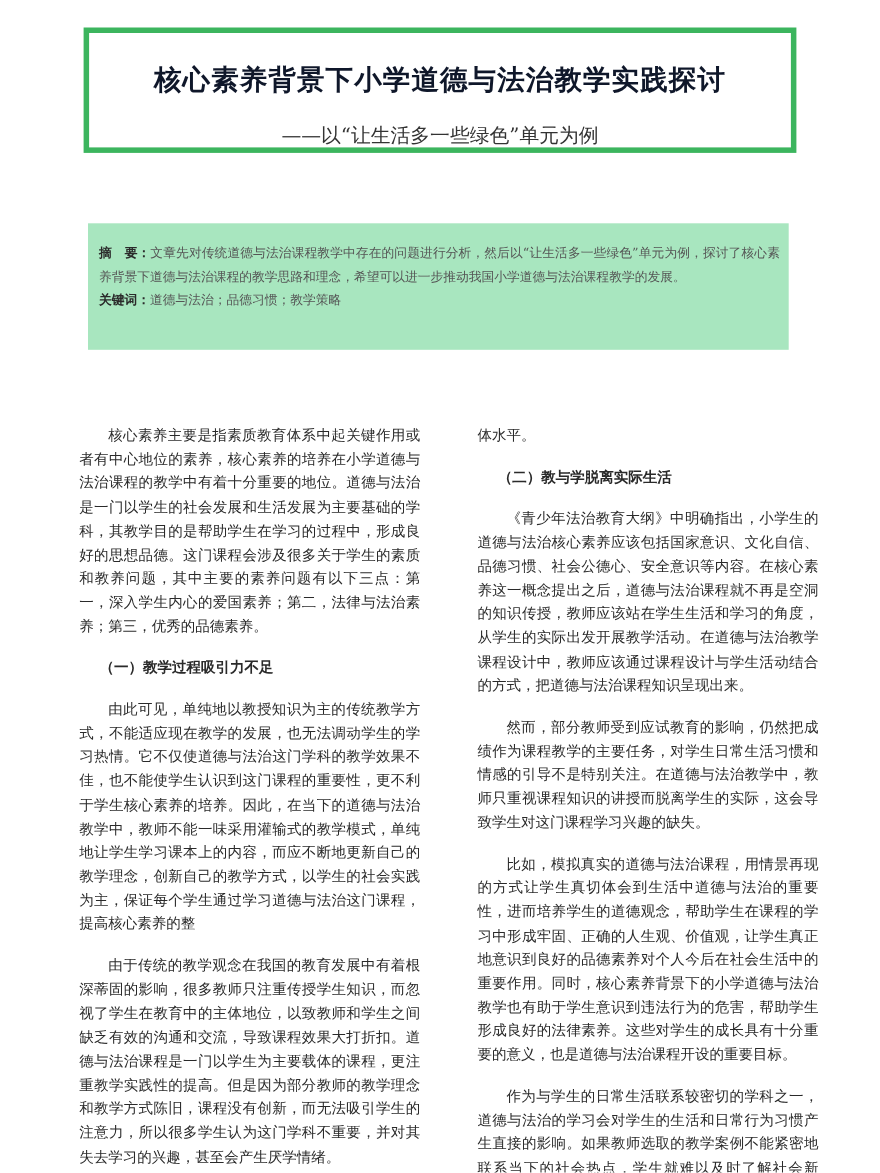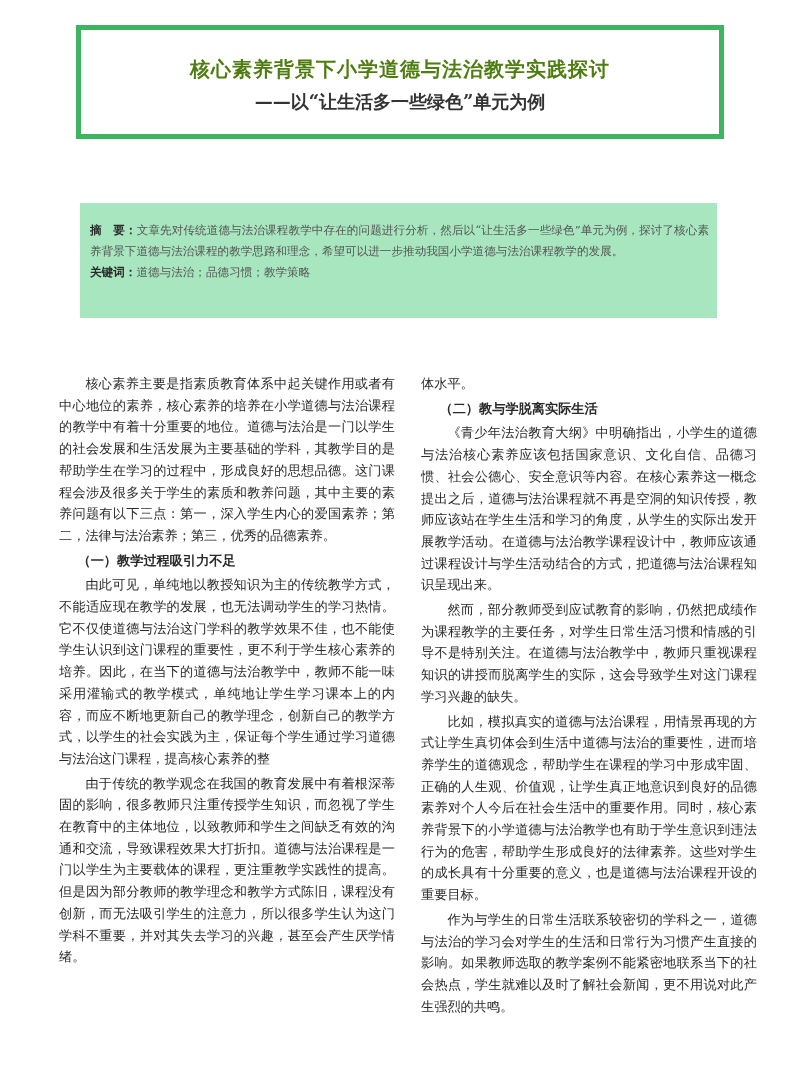--- a/index.html
+++ b/index.html
@@ -6,41 +6,41 @@
   body {
     width: 800px; height: 1066px; background: #ffffff; position: relative; overflow: hidden;
     font-family: "DejaVu Sans", "Liberation Sans", sans-serif; color: #222;
   }
   .title-box {
     position: absolute; left: 76px; top: 25px; width: 638px; height: 104px;
     border: 5px solid #3cb55e; background: #fff;
   }
   .title {
     position: absolute; left: 0; right: 0; top: 26px; text-align: center;
-    font-size: 20px; font-weight: bold; letter-spacing: 1px; color: #4d7c0f;
+    font-size: 25px; font-weight: bold; letter-spacing: 1px; color: #0f172a;
     font-family: "DejaVu Sans", sans-serif;
   }
   .subtitle {
-    position: absolute; left: 0; right: 0; top: 60px; text-align: center;
-    font-size: 18px; color: #333; font-family: "DejaVu Serif", serif; font-weight: bold;
+    position: absolute; left: 0; right: 0; top: 81px; text-align: center;
+    font-size: 18px; color: #333; font-family: "DejaVu Serif", serif;
   }
   .abstract-box {
     position: absolute; left: 80px; top: 203px; width: 637px; height: 115px;
     background: #a8e6bf; box-sizing: border-box; padding: 17px 8px 0 10px;
     font-size: 11.6px; line-height: 21px; color: #555; font-family: "DejaVu Serif", serif;
   }
   .abstract-box .lbl { font-weight: bold; color: #2a2a2a; font-family: "DejaVu Sans", sans-serif; }
   .abstract-box p { margin: 0; text-align: justify; text-align-last: left; }
   .col {
     position: absolute; top: 370px; width: 342px;
     font-size: 13.2px; line-height: 21.7px; color: #2a2a2a;
   }
   .col.left { left: 56px; }
   .col.right { left: 418px; }
-  .col p { margin: 3px; text-align: justify; }
+  .col p { margin: 16px; text-align: justify; }
   .col p.indent { text-indent: 2em; }
   .h1 { font-weight: bold; text-indent: 1.4em; margin: 0; }
   .h2 { font-weight: bold; text-indent: 1.4em; margin: 0; font-family: "DejaVu Serif", serif; }
 </style>
 </head>
 <body>
 
 <div class="title-box">
   <div class="title">核心素养背景下小学道德与法治教学实践探讨</div>
   <div class="subtitle">——以“让生活多一些绿色”单元为例</div>

